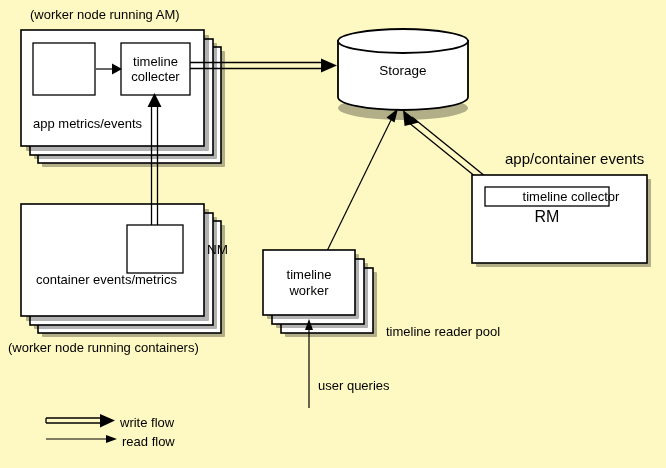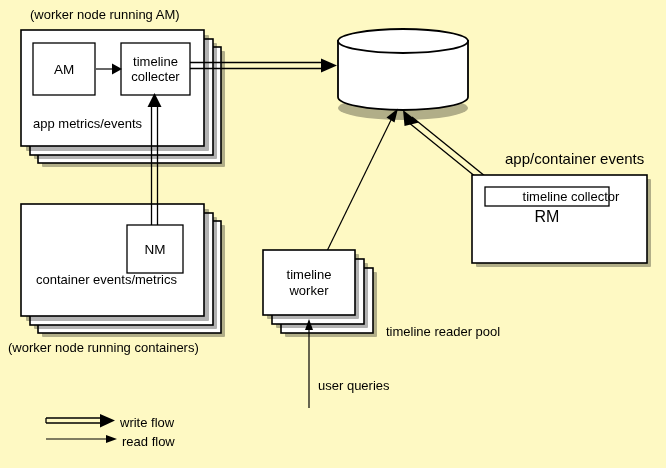--- a/index.html
+++ b/index.html
@@ -132,45 +132,45 @@
       <line class="thin-line" x1="46" y1="439" x2="108" y2="439"></line>
       <polygon class="solid-head" points="106,435 106,443 117,439"></polygon>
     </g>
 
   </svg>
 
   <div style="position:absolute;left:30px;top:5px;">
     <span class="lbl" style="font-size:13px;font-family:'Liberation Sans',sans-serif;">(worker node running AM)</span>
   </div>
 
-  <div style="position:absolute;left:33px;top:43px;width:62px;height:52px;display:flex;align-items:center;justify-content:center;">
-    <span style="font-size:13.5px;font-family:'Liberation Sans',sans-serif;">AM</span>
-  </div>
 
   <div style="position:absolute;left:121px;top:43px;width:69px;height:52px;display:flex;flex-direction:column;align-items:center;justify-content:center;line-height:1.18;">
     <span style="font-size:13px;font-family:'Liberation Sans',sans-serif;">timeline</span>
     <span style="font-size:13px;font-family:'Liberation Sans',sans-serif;">collecter</span>
   </div>
 
   <div style="position:absolute;left:33px;top:114px;">
     <span style="font-size:13px;font-family:'Liberation Sans',sans-serif;text-align:right;">app metrics/events</span>
   </div>
 
-  <div style="position:absolute;left:127px;top:225px;width:56px;height:48px;display:flex;align-items:center;justify-content:center;">
+  <div style="position:absolute;left:127px;top:225px;width:56px;height:48px;display:flex;align-items:center;justify-content:flex-end;padding-left:45px;">
     <span style="font-size:13.5px;font-family:'Liberation Sans',sans-serif;">NM</span>
   </div>
 
   <div style="position:absolute;left:36px;top:270px;">
     <span style="font-size:13px;font-family:'Liberation Sans',sans-serif;">container events/metrics</span>
   </div>
 
   <div style="position:absolute;left:8px;top:338px;">
     <span style="font-size:13px;font-family:'Liberation Sans',sans-serif;">(worker node running containers)</span>
   </div>
 
+  <div style="position:absolute;left:338px;top:52px;width:130px;height:36px;display:flex;align-items:center;justify-content:center;">
+    <span style="font-size:13.5px;font-family:'Liberation Sans',sans-serif;">Storage</span>
+  </div>
 
   <div style="position:absolute;left:263px;top:250px;width:92px;height:65px;display:flex;flex-direction:column;align-items:center;justify-content:center;line-height:1.18;">
     <span style="font-size:13px;font-family:'Liberation Sans',sans-serif;">timeline</span>
     <span style="font-size:13px;font-family:'Liberation Sans',sans-serif;">worker</span>
   </div>
 
   <div style="position:absolute;left:386px;top:322px;">
     <span style="font-size:13px;font-family:'Liberation Sans',sans-serif;">timeline reader pool</span>
   </div>
 

